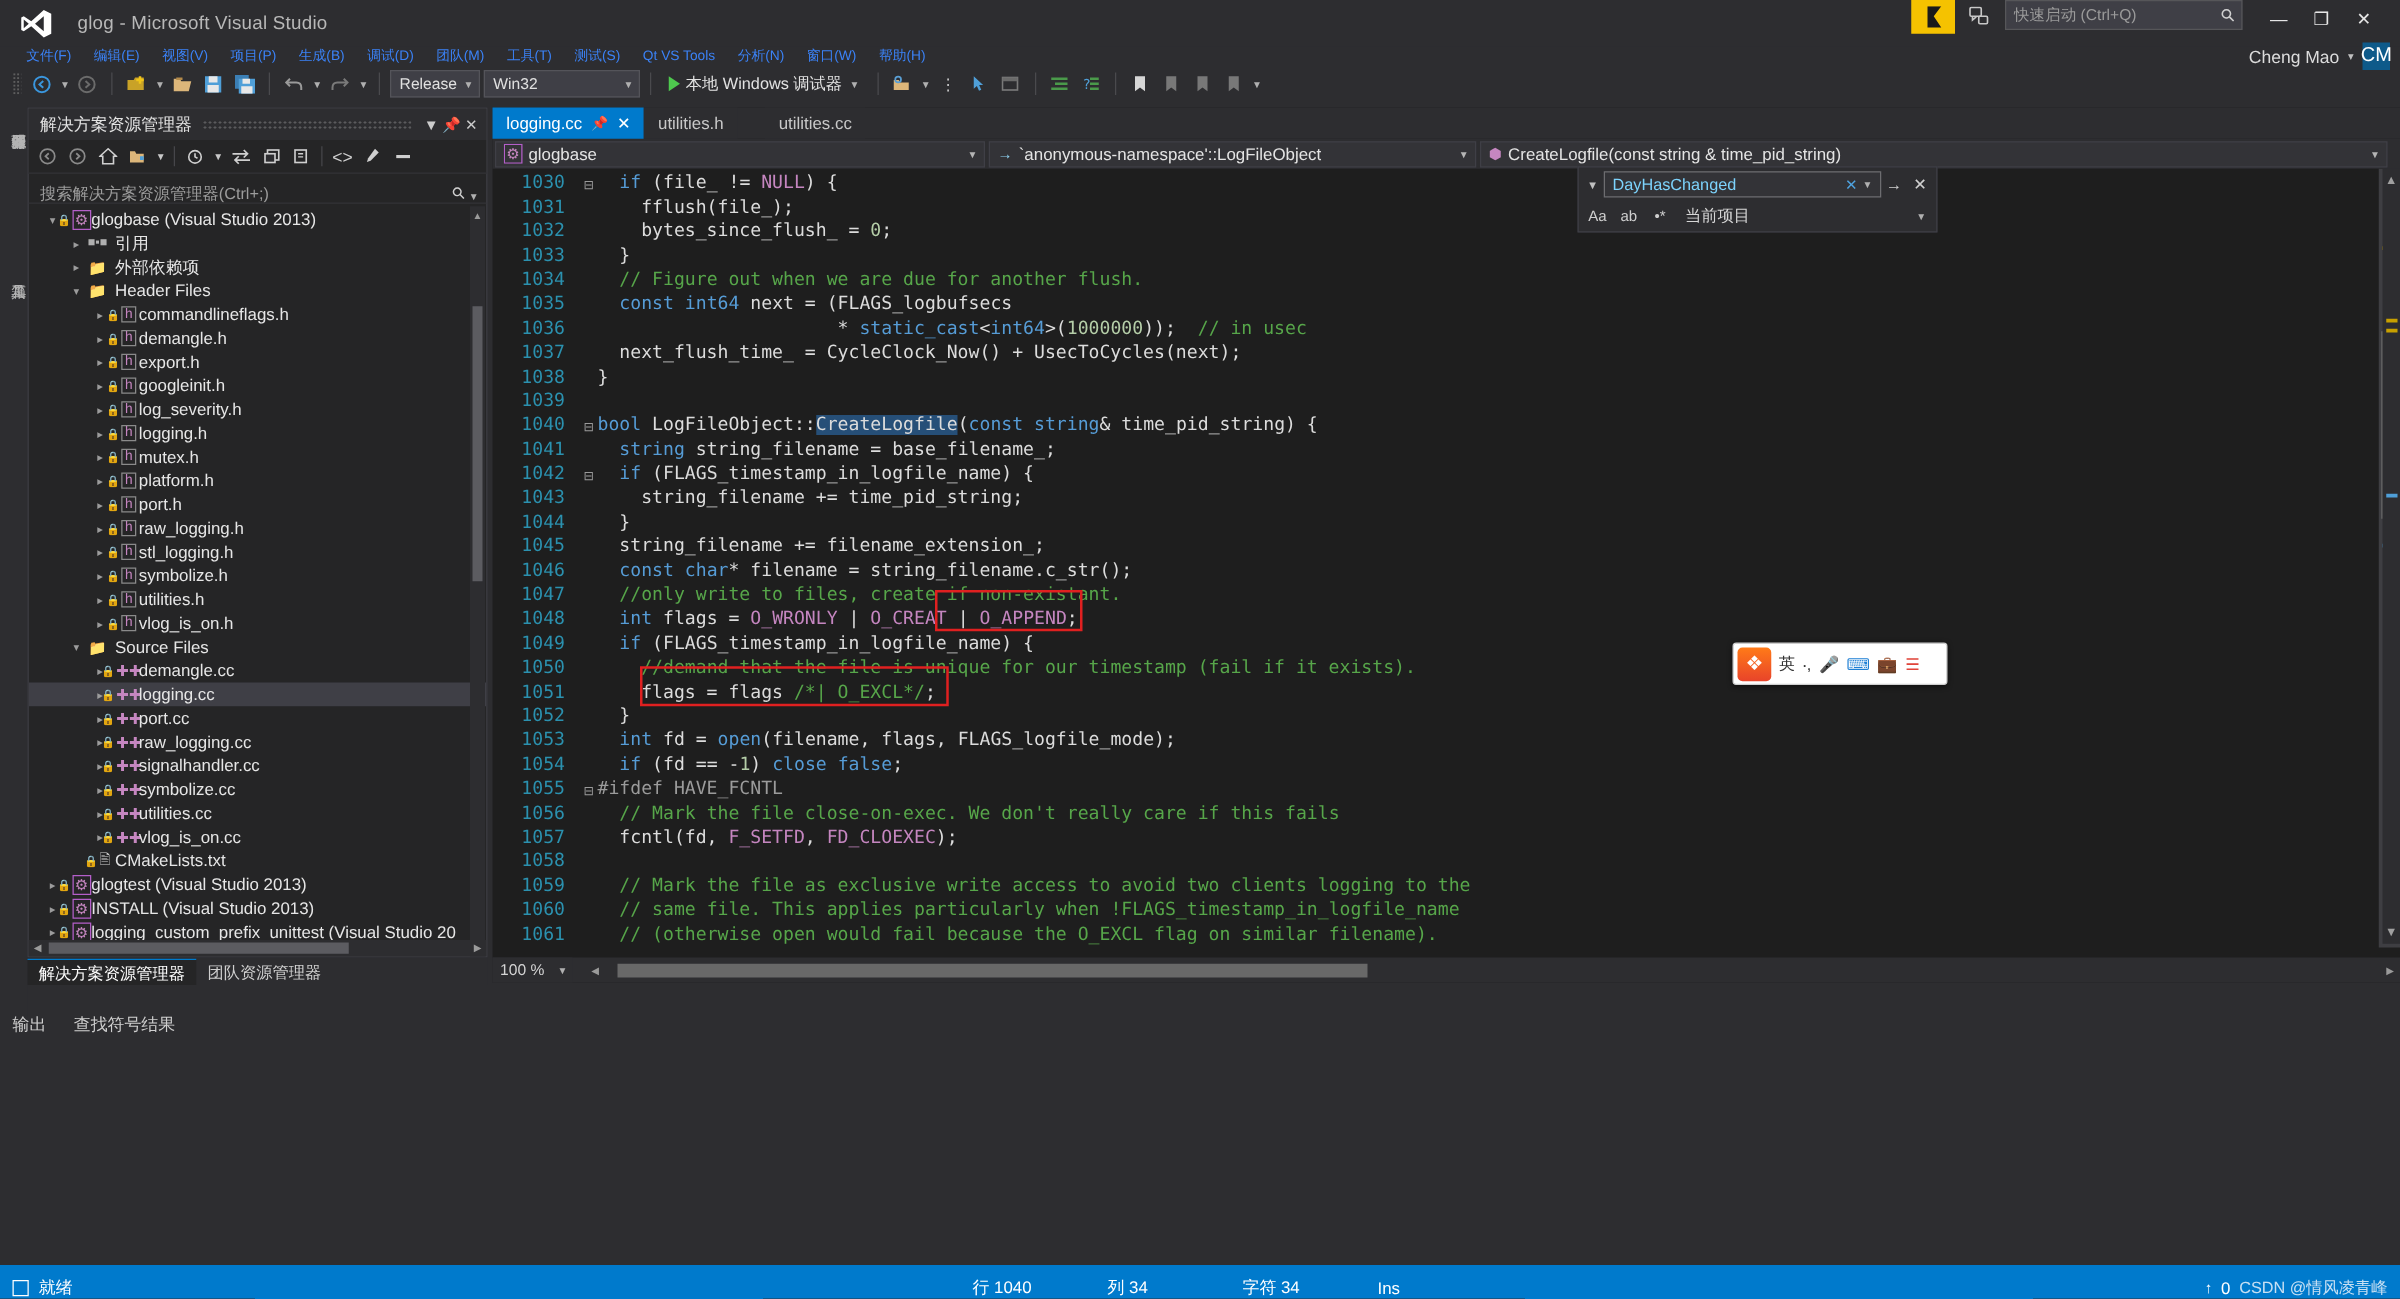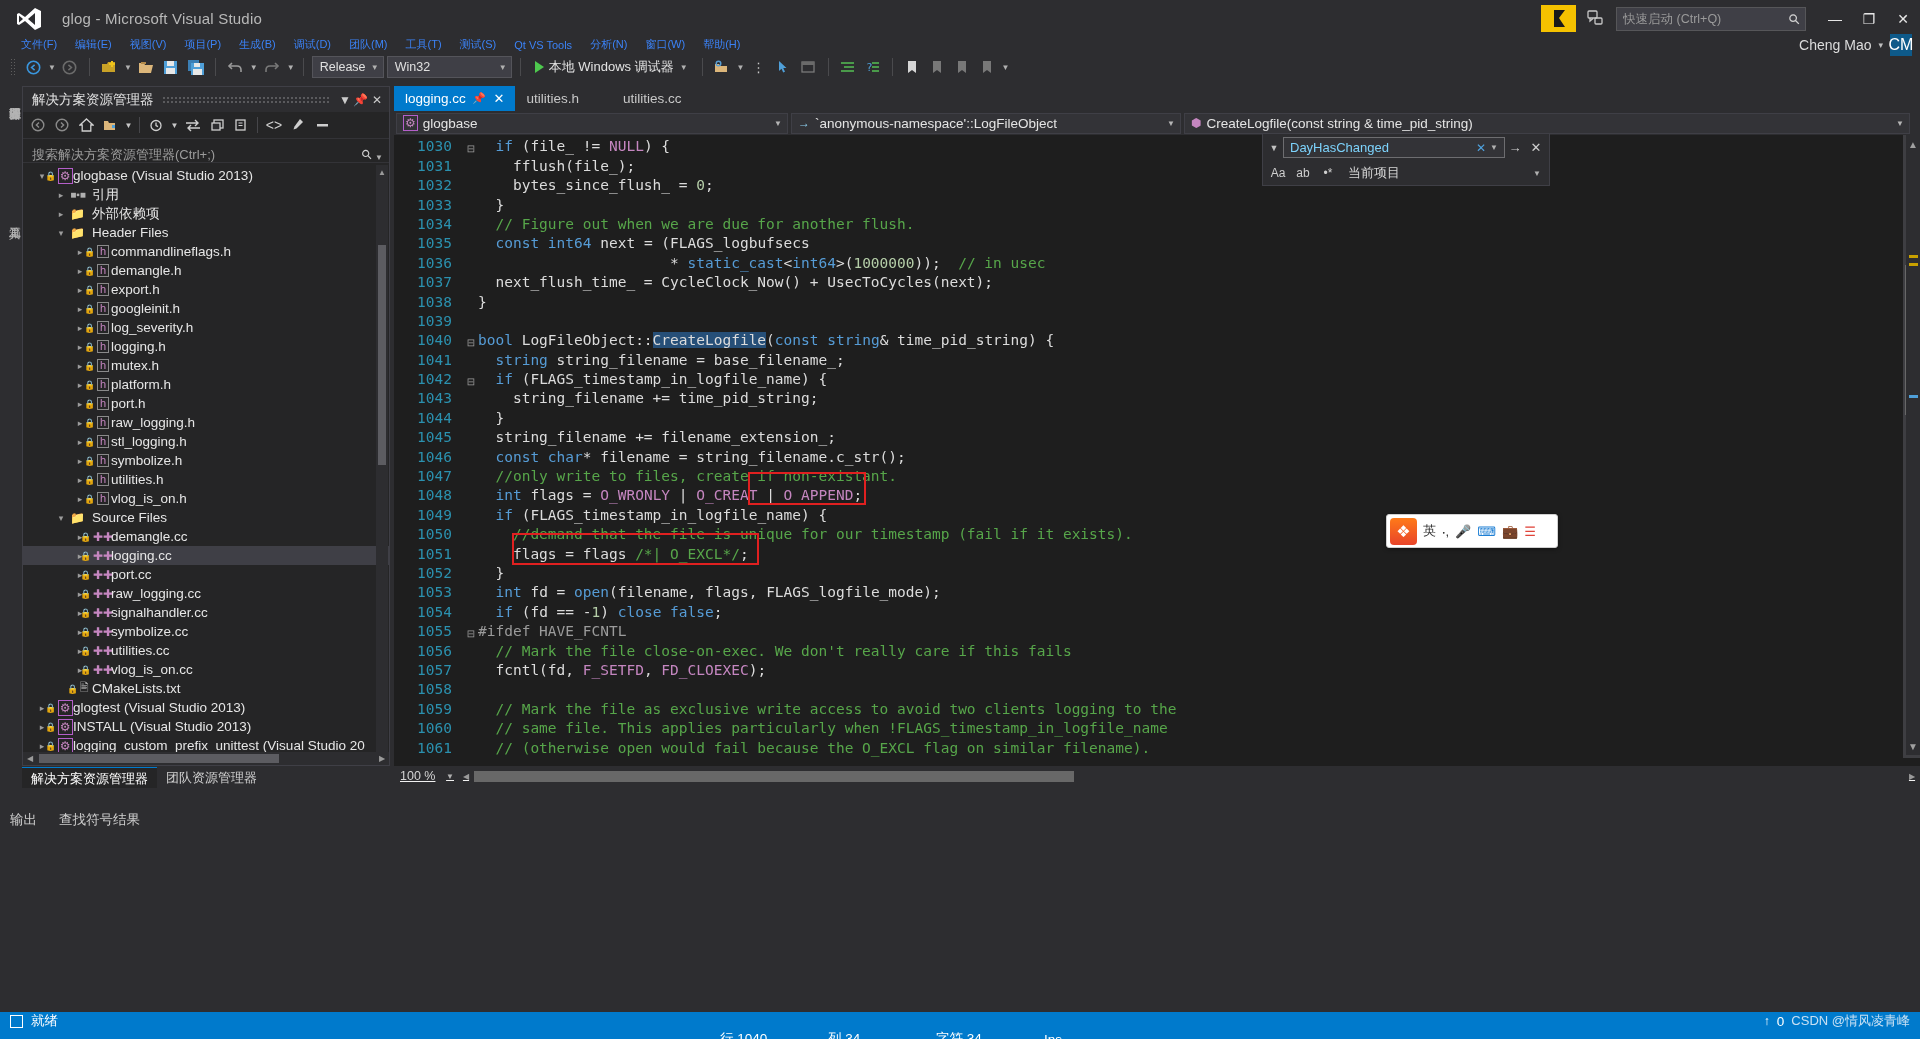--- a/index.html
+++ b/index.html
@@ -20,22 +20,22 @@
   }
   .vs-logo {
     width: 30px; height: 28px; margin-left: 14px;
     display: flex; align-items: center; justify-content: center;
   }
   .vs-logo svg { display: block; }
   .title-text {
     margin-left: 18px; font-size: 15px; color: #b8b8b8; letter-spacing: .2px;
   }
   .title-right {
-    position: absolute; right: 0; top: 0; height: 37px;
-    display: flex; align-items: center;
+    position: absolute; right: 12px; top: 0; height: 37px;
+    display: flex; align-items: flex-start;
   }
   .feedback-flag {
     width: 35px; height: 27px; background: #f5c200;
     display: flex; align-items: center; justify-content: center; margin-right: 6px;
   }
   .feedback-flag svg { display:block; }
   .fb-icon2 { width: 26px; height: 26px; display:flex; align-items:center; justify-content:center; color:#c8c8c8; }
   .quicklaunch {
     width: 190px; height: 24px; background: #3f3f46; border: 1px solid #565659;
     display: flex; align-items: center; padding: 0 6px; margin-left: 8px;
@@ -244,21 +244,21 @@
   .ctext { color: #dcdcdc; }
   .kw { color: #569cd6; }
   .kw2 { color: #c586c0; }
   .cm { color: #57a64a; }
   .num { color: #b5cea8; }
   .pp  { color: #9b9b9b; }
   .hl  { background: #264f78; }
 
   .ed-hscroll {
     position: absolute; left: 0; bottom: 0; height: 20px; right: 0;
-    background: #2d2d30; display: flex; align-items: center; gap: 0; text-decoration: underline;
+    background: #2d2d30; display: flex; align-items: center; gap: 10px;
   }
   .zoombox {
     width: 64px; height: 20px; display: flex; align-items: center; justify-content: space-between;
     color: #d4d4d4; font-size: 12.5px; padding: 0 4px 0 6px; background: #2d2d30;
   }
   .ed-hs-arrow { width: 16px; text-align: center; color: #9a9a9a; font-size: 8px; }
   .ed-hs-track { flex: 1; position: relative; height: 16px; }
   .ed-hs-thumb { position: absolute; left: 0; top: 3px; width: 600px; height: 11px; background: #686868; }
 
   .ed-vscroll {
@@ -320,21 +320,21 @@
     position: absolute; right: 0; top: 135px; width: 14px; height: 620px;
     background: #2d2d30;
   }
   .rs-btn { width: 14px; height: 18px; color: #a0a0a0; font-size: 10px;
             display:flex; align-items:center; justify-content:center; }
   .rs-mark { position: absolute; left: 3px; width: 9px; height: 3px; }
 
   
   .statusbar {
     position: absolute; left: 0; bottom: 0; width: 1920px; height: 27px;
-    background: #007acc; display: flex; align-items: flex-start; color: #ffffff; font-size: 13.5px; flex-direction: column;
+    background: #007acc; display: flex; align-items: flex-end; color: #ffffff; font-size: 13.5px;
   }
   .sb-ready { display: flex; align-items: center; gap: 8px; padding-left: 10px; }
   .sb-stop { width: 13px; height: 13px; border: 1.6px solid #ffffff; }
   .sb-mid { display: flex; align-items: center; }
   .sb-cell { width: 108px; text-align: left; }
   .sb-right { position: absolute; right: 10px; display: flex; align-items: center; gap: 7px; }
   .sb-up { font-size: 12px; }
   .csdn { color: #d9e9f7; font-size: 13px; opacity: .92; }
 </style>
 </head>

